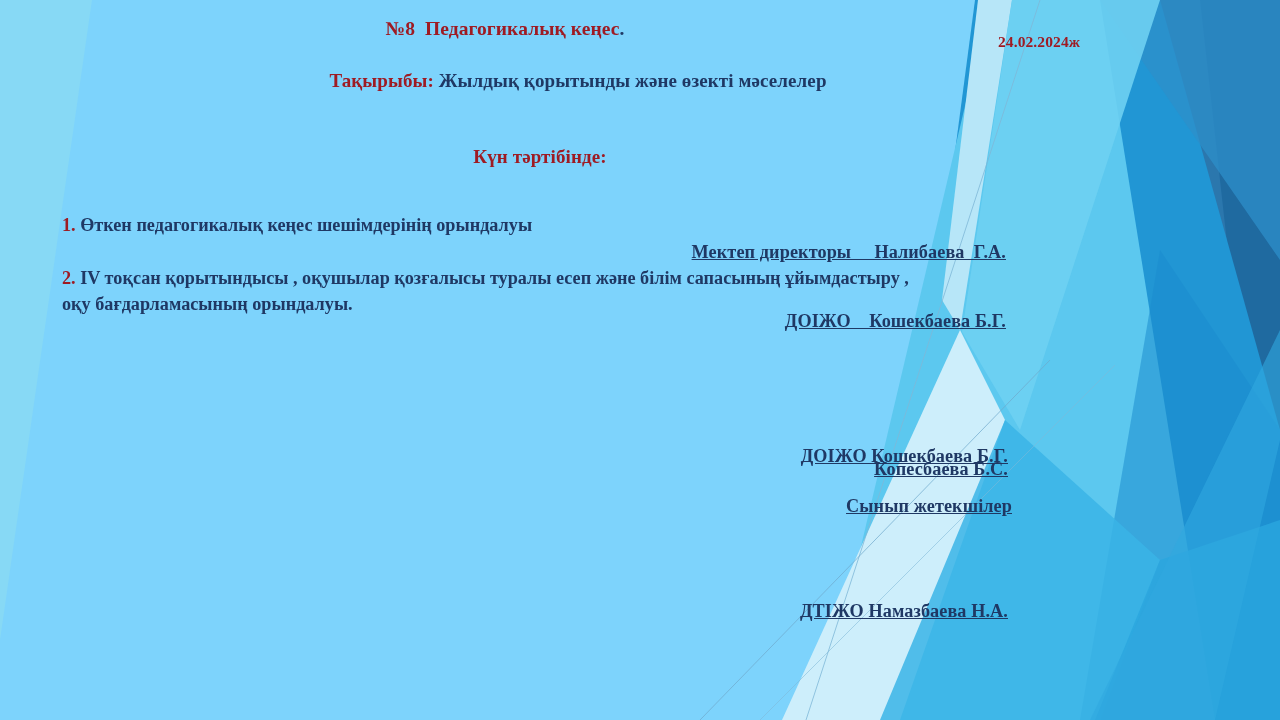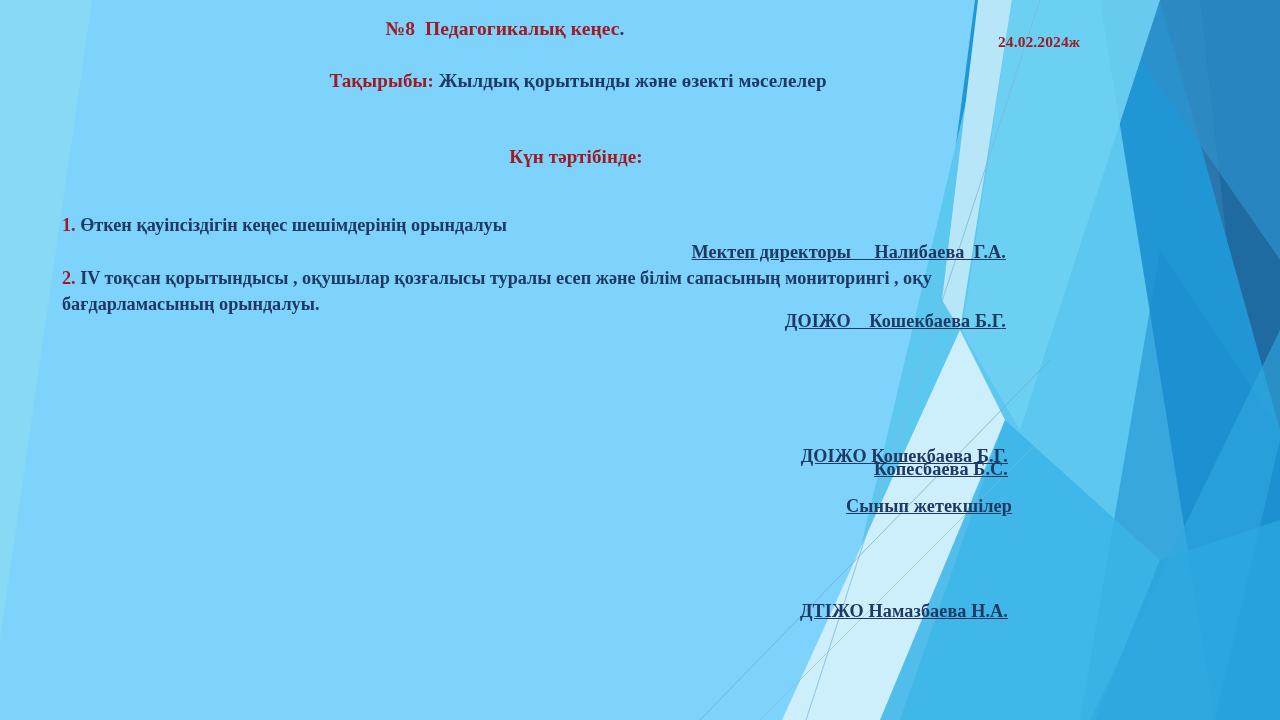--- a/index.html
+++ b/index.html
@@ -68,21 +68,20 @@
     text-align: center;
     font-size: 19px;
   }
 
   #agenda-heading {
     left: 0;
     top: 146px;
     width: 1080px;
     text-align: center;
     font-size: 19px;
-    padding-left: 36px;
   }
 
   
   .item-body {
     left: 62px;
     font-size: 18.2px;
     line-height: 1.42;
     white-space: normal;
     letter-spacing: 0px;
   }
@@ -144,24 +143,24 @@
   <div id="content">
 
     <div class="txt red" id="slide-title"><span>№8  Педагогикалық кеңес</span><span class="suffix">.</span></div>
 
     <div class="txt red" id="slide-date">24.02.2024ж</div>
 
     <div class="txt" id="subject-line"><span class="red">Тақырыбы:</span><span class="navy"> Жылдық қорытынды және өзекті мәселелер</span></div>
 
     <div class="txt red" id="agenda-heading">Күн тәртібінде:</div>
 
-    <div class="txt item-body navy" id="item1-body"><span class="num">1.</span><span> Өткен қауіпсіздігін кеңес шешімдерінің орындалуы</span></div>
+    <div class="txt item-body navy" id="item1-body"><span class="num">1.</span><span> Өткен педагогикалық кеңес шешімдерінің орындалуы</span></div>
     <div class="txt attribution navy" id="item1-attr">Мектеп директоры     Налибаева  Г.А.</div>
 
-    <div class="txt item-body navy" id="item2-body"><span class="num">2.</span><span> IV тоқсан қорытындысы , оқушылар қозғалысы туралы есеп және білім сапасының мониторингі , оқу бағдарламасының орындалуы.</span></div>
+    <div class="txt item-body navy" id="item2-body"><span class="num">2.</span><span> IV тоқсан қорытындысы , оқушылар қозғалысы туралы есеп және білім сапасының ұйымдастыру , оқу бағдарламасының орындалуы.</span></div>
     <div class="txt attribution navy" id="item2-attr">ДОІЖО    Кошекбаева Б.Г.</div>
 
     <div class="txt attribution navy" id="item3-attr1">ДОІЖО Кошекбаева Б.Г.</div>
     <div class="txt attribution navy" id="item3-attr2">Копесбаева Б.С.</div>
     <div class="txt attribution navy" id="item3-attr3">Сынып жетекшілер</div>
 
     <div class="txt attribution navy" id="item4-attr">ДТІЖО Намазбаева Н.А.</div>
 
   </div>
 </div>

